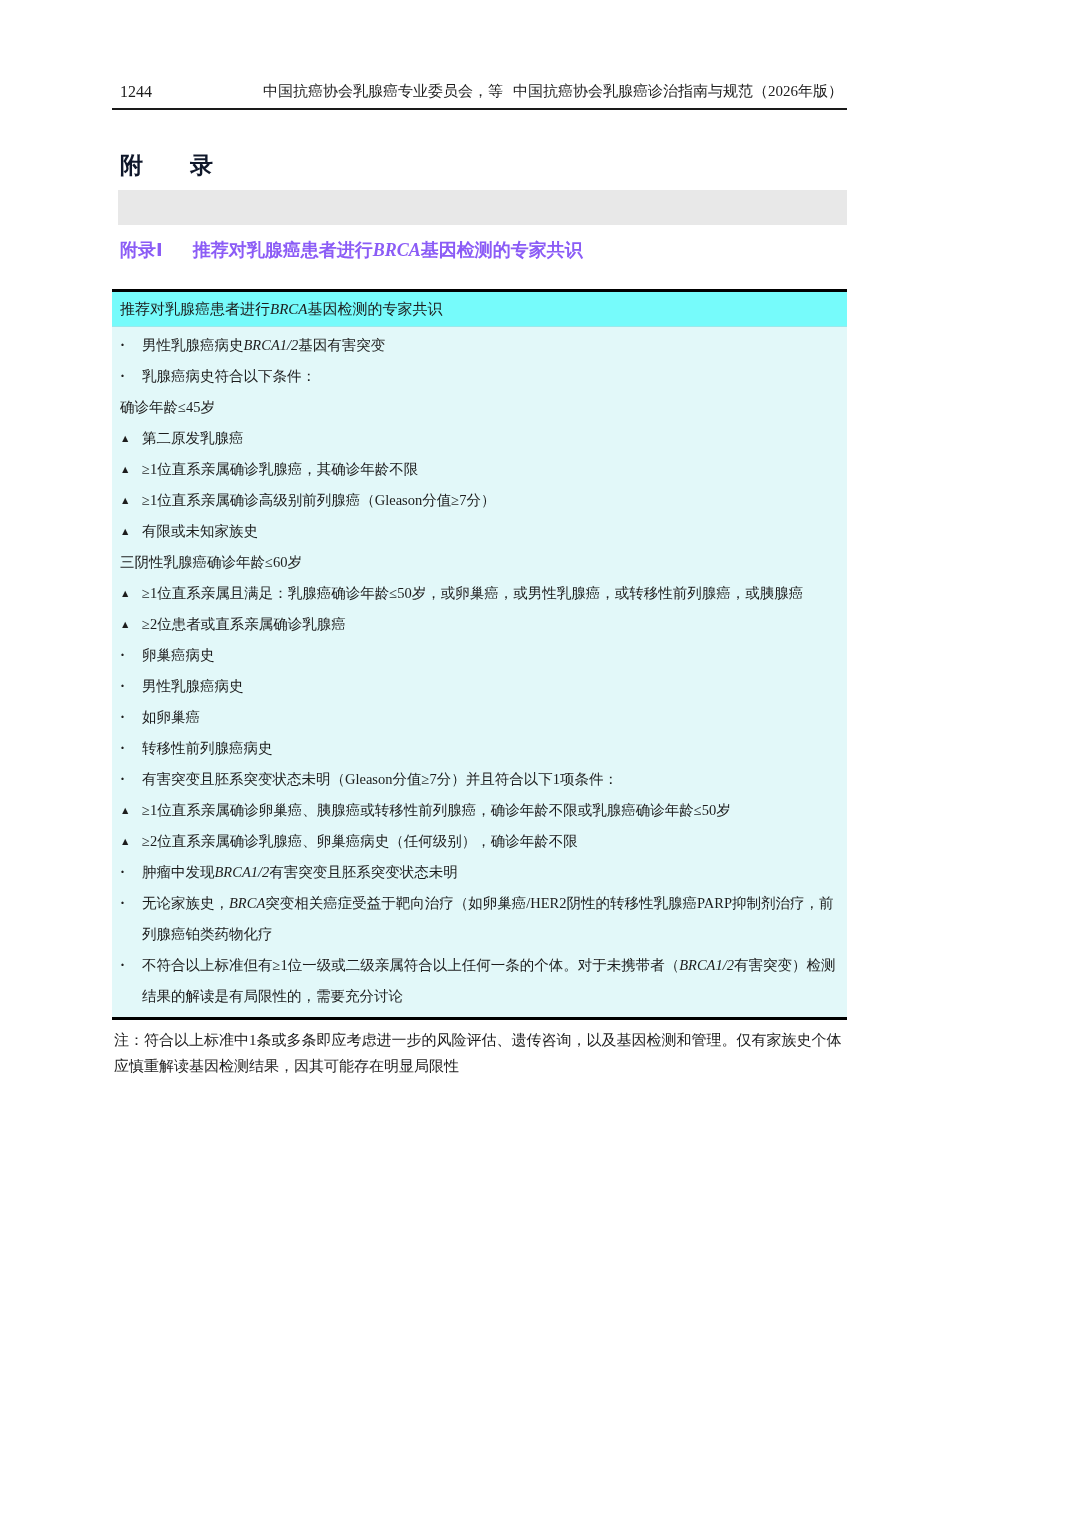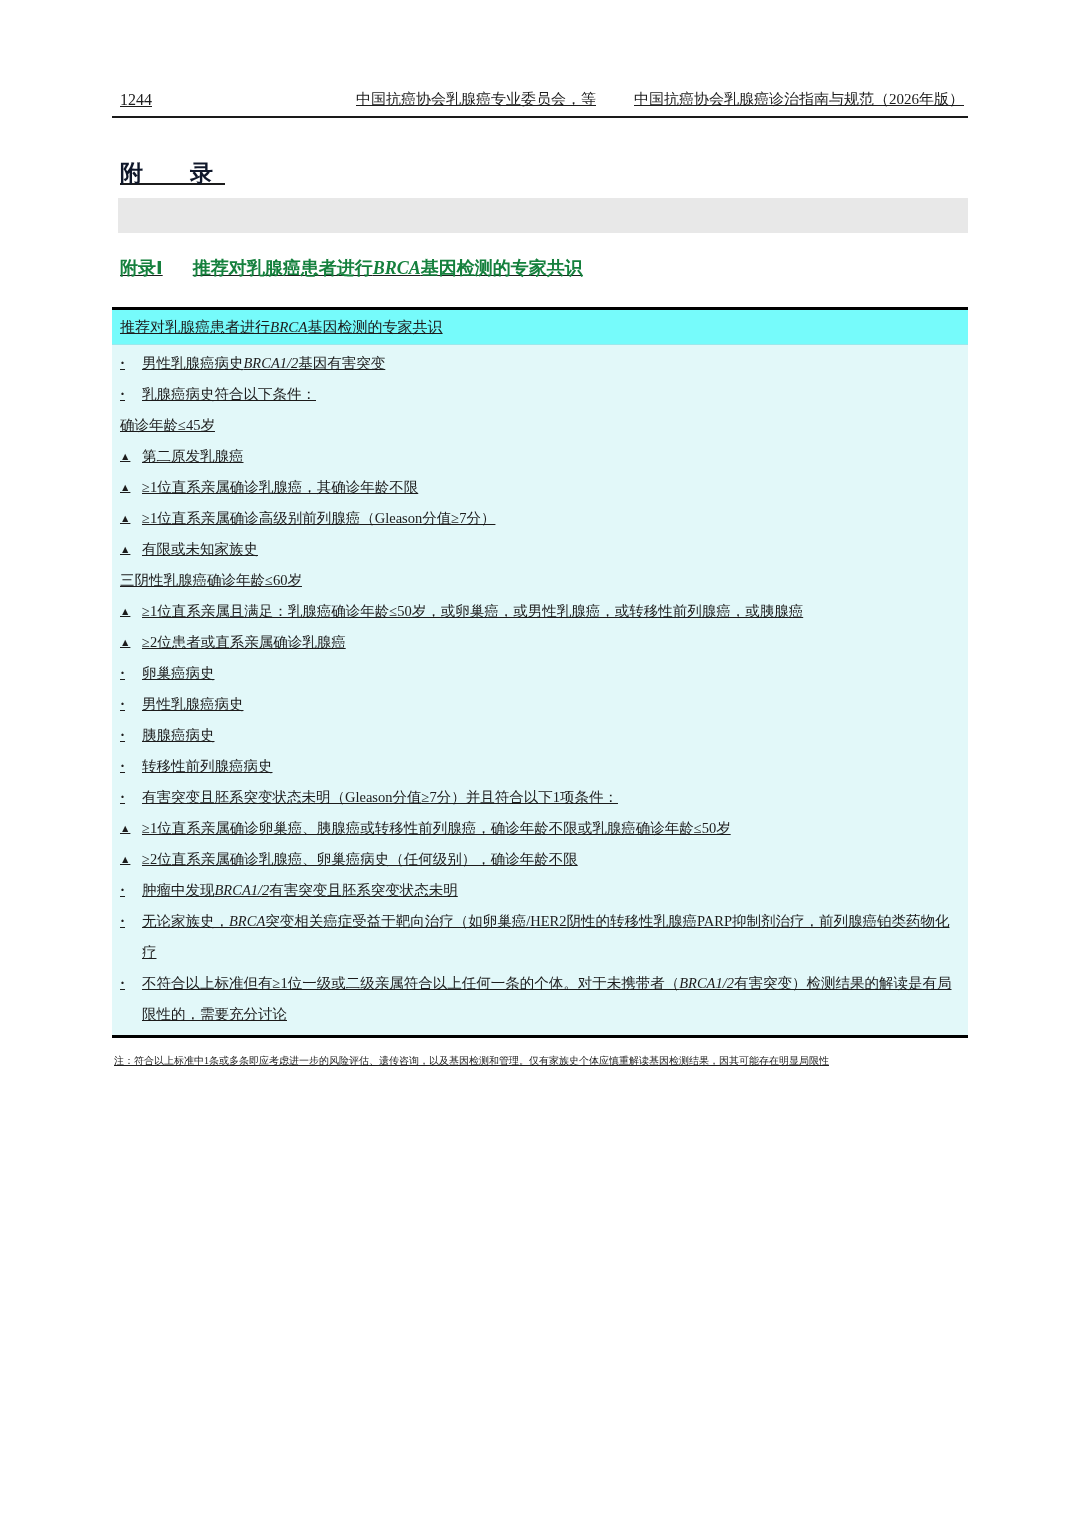--- a/index.html
+++ b/index.html
@@ -3,44 +3,44 @@
 <meta charset="utf-8">
 <style>
   * { margin:0; padding:0; box-sizing:border-box; }
   html,body { background:#ffffff; }
   body {
     width:1080px; height:1515px; position:relative;
     font-family:"Liberation Serif","DejaVu Serif",serif;
     color:#1c1c1c;
     overflow:hidden;
   }
-  .content { position:absolute; left:112px; top:8px; width:856px;text-decoration:underline; }
+  .content { position:absolute; left:112px; top:0; width:735px; }
 
   
   .page-header {
     display:flex; justify-content:space-between; align-items:flex-end;
     padding:82px 4px 7px 8px;
     border-bottom:2px solid #1a1a1a;
     font-size:16px;
   }
-  .journal-line { font-size:15px; display:flex; gap:38px; }
+  .journal-line { font-size:15px; display:flex; gap:10px; }
 
   
   .appendix-heading {
     margin-top:40px; margin-left:8px;
     color:#0f172a; font-weight:bold; font-size:23px;
     letter-spacing:12px;
     font-family:"Liberation Sans","DejaVu Sans",sans-serif;
   }
 
   .gray-bar { margin-top:9px; margin-left:6px; height:35px; background:#e8e8e8; }
 
   .section-title {
-    margin-top:23px; margin-left:8px;
-    color:#15803d; font-weight:bold; font-size:18px;
+    margin-top:13px; margin-left:8px;
+    color:#8b5cf6; font-weight:bold; font-size:18px;
     font-family:"Liberation Sans","DejaVu Sans",sans-serif;
     display:flex; align-items:baseline;
   }
   .section-title .label { margin-right:30px; }
   .section-title .it { font-style:italic; font-family:"Liberation Serif","DejaVu Serif",serif; }
 
   
   .consensus-table {
     margin-top:27px;
     border-top:3px solid #000;
@@ -59,21 +59,21 @@
   }
   .row { display:flex; align-items:flex-start; line-height:31px; }
   .marker { flex:0 0 22px; }
   .marker.dot { font-size:15px; font-weight:bold; }
   .marker.triangle { font-size:10.5px; line-height:31px; }
   .text { flex:1; }
   .it { font-style:italic; }
 
   .note {
     margin-top:7px; margin-left:2px;
-    font-size:10px; line-height:32px;
+    font-size:15px; line-height:26px;
   }
 </style>
 </head>
 <body>
 
 <div class="content">
 
   <div class="page-header">
     <span>1244</span>
     <span class="journal-line">
@@ -135,21 +135,21 @@
         <div class="row">
           <span class="marker dot">·</span>
           <span class="text"><span>卵巢癌病史</span></span>
         </div>
         <div class="row">
           <span class="marker dot">·</span>
           <span class="text"><span>男性乳腺癌病史</span></span>
         </div>
         <div class="row">
           <span class="marker dot">·</span>
-          <span class="text"><span>胰腺癌病史</span></span>
+          <span class="text"><span>如卵巢癌</span></span>
         </div>
         <div class="row">
           <span class="marker dot">·</span>
           <span class="text"><span>转移性前列腺癌病史</span></span>
         </div>
         <div class="row">
           <span class="marker dot">·</span>
           <span class="text"><span>有害突变且胚系突变状态未明（Gleason分值≥7分）并且符合以下1项条件：</span></span>
         </div>
         <div class="row">

